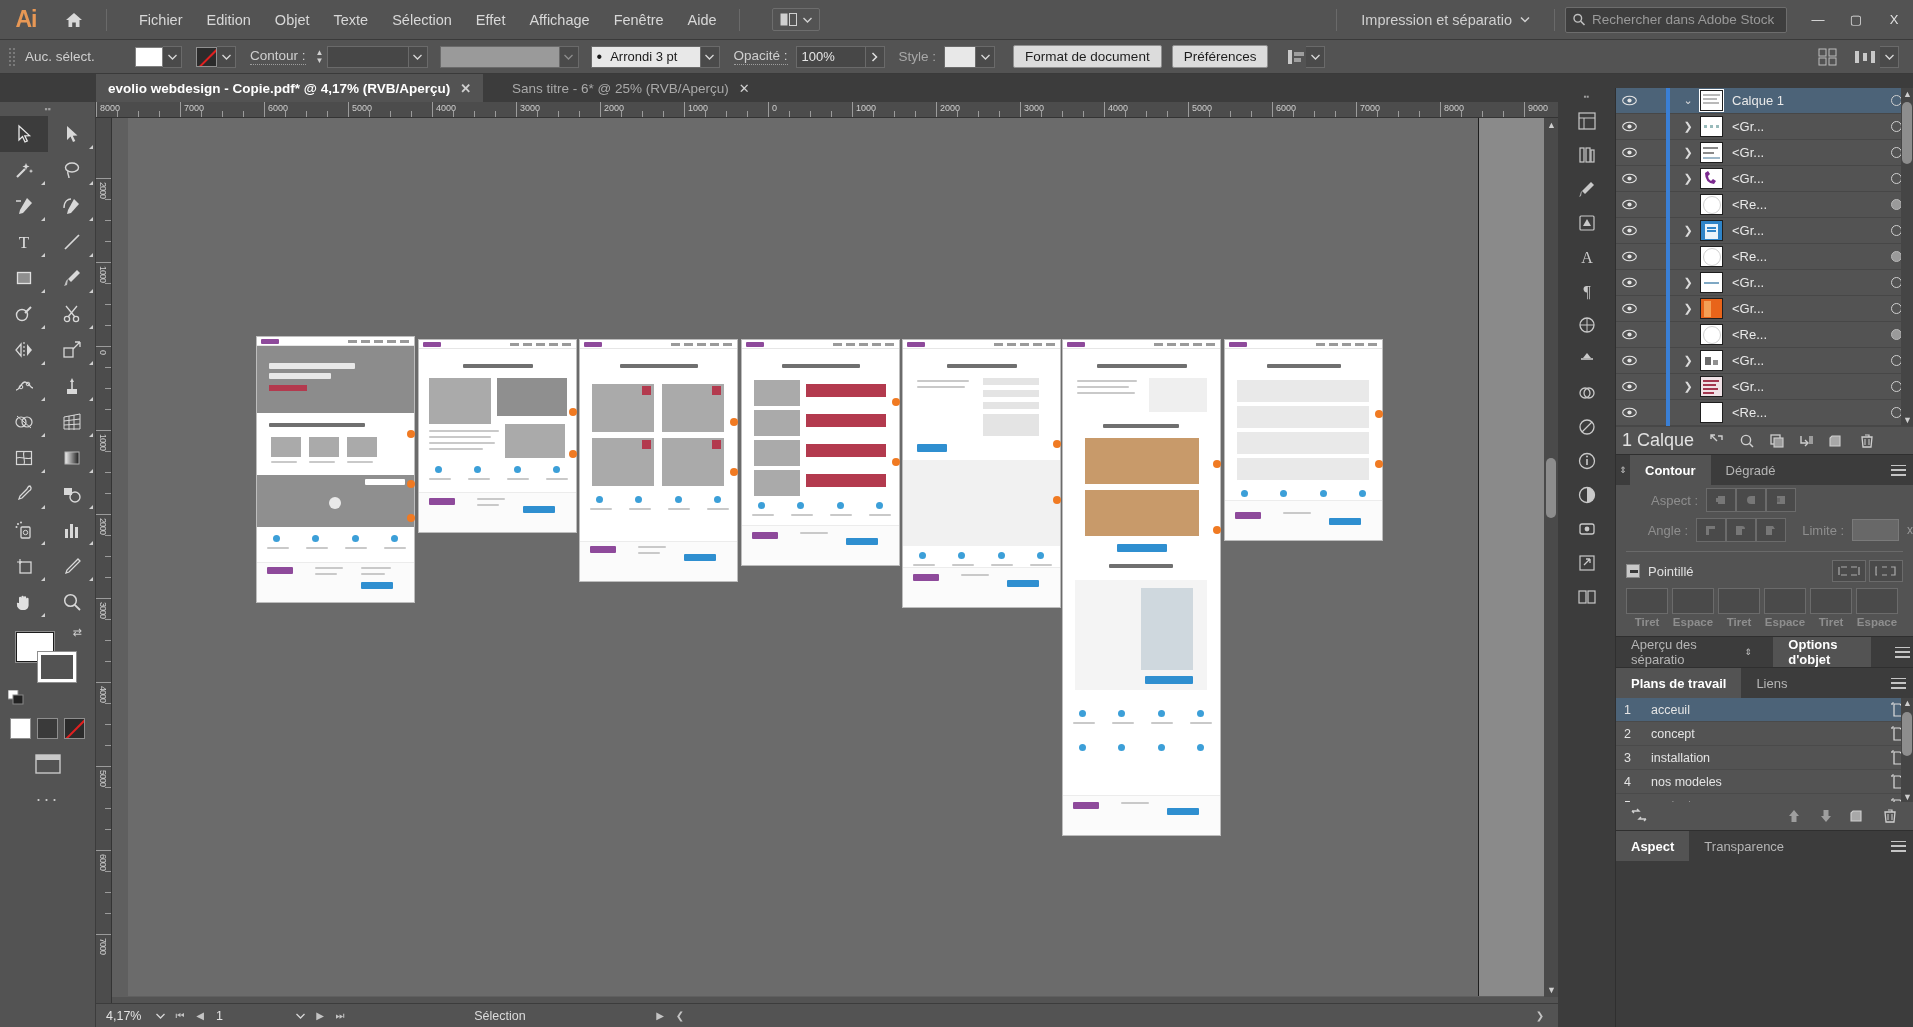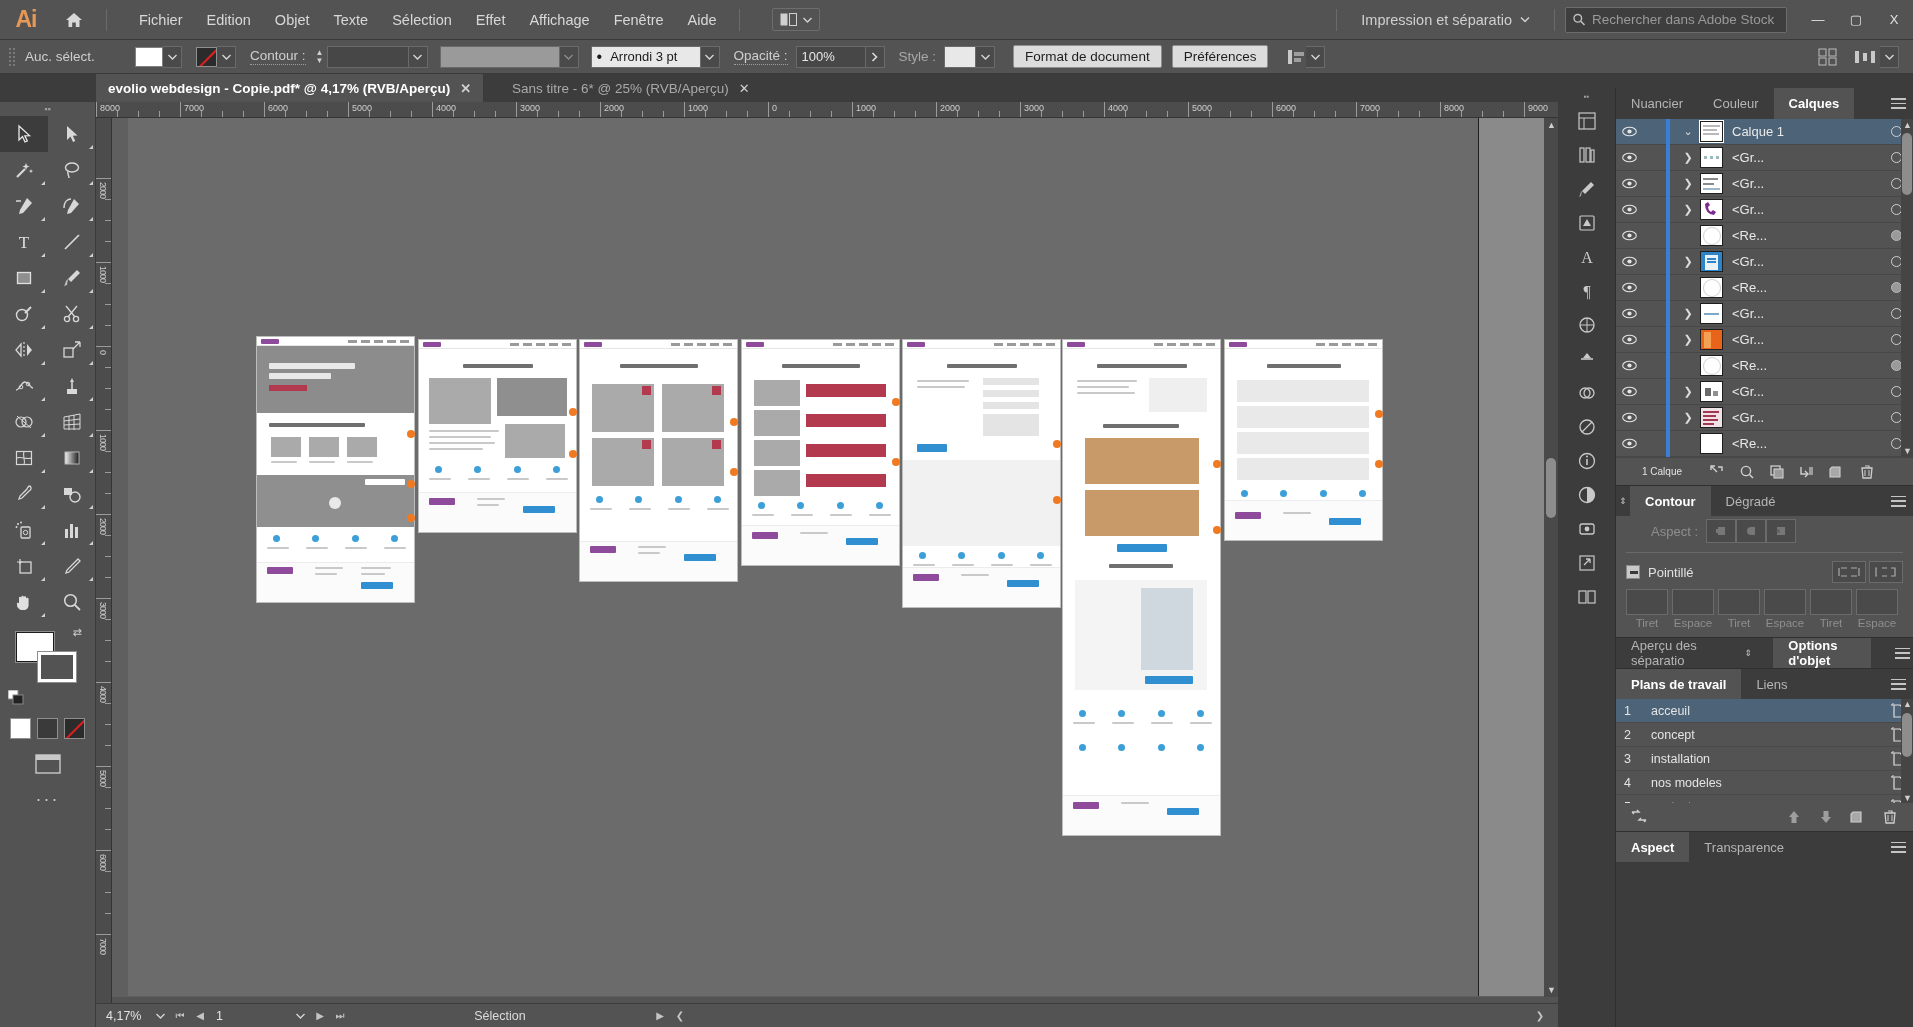--- a/index.html
+++ b/index.html
@@ -155,39 +155,39 @@
   .l-color{ width:4px; height:26px; background:#3a7fd5; margin-right:6px;}
   .l-arrow{ width:24px; display:flex; align-items:center; justify-content:center; color:#dcdcdc; font-size:11px;}
   .l-thumb{ width:23px; height:21px; border:1px solid #1e1e1e; background:#fff; overflow:hidden; position:relative;}
   .l-name{ flex:1; padding-left:9px; color:#e9e9e9; font-size:13px;}
   .l-target{ width:34px; display:flex; align-items:center; justify-content:center;}
   .tcirc{ width:11px; height:11px; border-radius:50%; border:1.4px solid #cfcfcf;}
   .tcirc.filled{ background:#9a9a9a; border-color:#b8b8b8;}
   .l-scroll{ position:absolute; right:0; top:0; width:12px; bottom:0; background:#454545;}
   .l-thumbbar{ position:absolute; right:1px; top:14px; width:10px; height:62px; background:#8d8d8d; border-radius:5px;}
   .lfoot{ display:flex; align-items:center; height:28px; background:#535353; padding:0 6px; gap:0px; border-top:1px solid #474747;}
-  .lfoot .cnt{ color:#e2e2e2; font-size:10px; width:80px;text-align:center;}
+  .lfoot .cnt{ color:#e2e2e2; font-size:18px; width:80px;}
   .lfbtn{ width:30px; display:flex; align-items:center; justify-content:center;}
 
   .strokepanel{ background:#535353; padding:0 0 8px 0; }
   .sp-row{ display:flex; align-items:center; height:30px; padding-left:10px; gap:8px;}
   .sp-lbl{ color:#cfcfcf; font-size:13px; width:72px; text-align:right;}
   .sp-lbl.dim{ color:#8e8e8e;}
   .sp-box{ width:30px; height:24px; background:#4a4a4a; border:1px solid #6b6b6b; display:flex; align-items:center; justify-content:center;}
   .sp-grp{ display:flex; }
   .sp-field{ width:70px; height:24px; background:#474747; border:1px solid #6b6b6b;}
   .sp-limit{ width:54px; height:22px; background:#686868; border:1px solid #7a7a7a;}
   .divider{ height:1px; background:#6a6a6a; margin:6px 10px;}
   .dash-row{ display:flex; align-items:center; padding:2px 10px 0 10px; gap:8px;}
   .dash-cb{ width:14px; height:14px; background:#c9c9c9; border:1px solid #8a8a8a; position:relative;}
   .dash-cb:after{ content:""; position:absolute; left:3px; top:5px; width:8px; height:3px; background:#3a3a3a;}
   .dash-opts{ margin-left:auto; display:flex; gap:3px;}
   .dash-opt{ width:34px; height:22px; background:#4a4a4a; border:1px solid #6b6b6b; display:flex; align-items:center; justify-content:center;}
   .dash-fields{ display:flex; gap:4px; padding:6px 10px 0 10px;}
-  .dash-f{ width:42px;}
+  .dash-f{ width:42px;font-weight:bold;}
   .dash-f .fi{ height:26px; background:#4a4a4a; border:1px solid #6b6b6b;}
   .dash-f .fl{ text-align:center; color:#8e8e8e; font-size:11.5px; padding-top:2px;}
 
   .abpanel{ background:#535353;}
   .abrow{ display:flex; align-items:center; height:24px; border-bottom:1px solid #4a4a4a; position:relative;}
   .abrow.sel{ background:#4c6378;}
   .ab-num{ width:26px; padding-left:8px; color:#e4e4e4; font-size:12.5px;}
   .ab-name{ flex:1; color:#e4e4e4; font-size:12.5px; padding-left:9px;}
   .ab-ico{ width:30px; display:flex; align-items:center; justify-content:center;}
   .abfoot{ display:flex; align-items:center; height:28px; padding:0 8px;}
@@ -1112,32 +1112,20 @@
     <div class="dock-btn">
         <svg width="20" height="20" viewBox="0 0 20 20">
           <rect x="2" y="4" width="7" height="12" fill="none" stroke="#c9c9c9" stroke-width="1.2"></rect>
           <rect x="11" y="4" width="7" height="12" fill="none" stroke="#c9c9c9" stroke-width="1.2"></rect>
         </svg>
       </div>
   </div>
 
   <div class="panels">
 
-    <div class="ptabs">
-      <div class="ptab">Nuancier</div>
-      <div class="ptab">Couleur</div>
-      <div class="ptab active">Calques</div>
-      <div class="phamb">
-          <div class="hb">
-            <span></span>
-            <span></span>
-            <span></span>
-          </div>
-        </div>
-    </div>
 
     <div class="layerpanel">
       <div class="layerlist" style="height:338px; overflow:hidden;">
 
         <div class="lrow sel">
           <div class="l-eye">
               <svg width="15" height="11" viewBox="0 0 15 11">
                 <ellipse cx="7.5" cy="5.5" rx="6.8" ry="4.3" fill="none" stroke="#e4e4e4" stroke-width="1.1"></ellipse>
                 <circle cx="7.5" cy="5.5" r="2.1" fill="#e4e4e4"></circle>
               </svg>
@@ -1470,20 +1458,43 @@
               </svg>
             </div>
           <div class="sp-box">
               <svg width="16" height="16" viewBox="0 0 16 16">
                 <rect x="4" y="4" width="8" height="8" fill="#777"></rect>
                 <rect x="4" y="6" width="3" height="4" fill="#666"></rect>
               </svg>
             </div>
         </div>
       </div>
+      <div class="sp-row">
+        <div class="sp-lbl dim">Angle :</div>
+        <div class="sp-grp">
+          <div class="sp-box">
+              <svg width="16" height="16" viewBox="0 0 16 16">
+                <path d="M3 4 h9 v3 h-6 v6 h-3 z" fill="#777"></path>
+              </svg>
+            </div>
+          <div class="sp-box">
+              <svg width="16" height="16" viewBox="0 0 16 16">
+                <path d="M3 4 h6 a3 3 0 013 3 v0 h-3 v6 h-6 z" fill="#777"></path>
+              </svg>
+            </div>
+          <div class="sp-box">
+              <svg width="16" height="16" viewBox="0 0 16 16">
+                <path d="M3 4 h7 l2 3 h-3 v6 h-6 z" fill="#777"></path>
+              </svg>
+            </div>
+        </div>
+        <div class="sp-lbl dim" style="width:58px;">Limite :</div>
+        <div class="sp-limit"></div>
+        <div style="color:#9a9a9a;font-size:12px">x</div>
+      </div>
 
       <div class="divider"></div>
 
       <div class="dash-row">
         <div class="dash-cb"></div>
         <div style="color:#e0e0e0;font-size:13px">Pointillé</div>
         <div class="dash-opts">
           <div class="dash-opt">
               <svg width="24" height="12" viewBox="0 0 24 12">
                 <path d="M2 2 v8 M4 2 h6 M14 2 h6 M22 2 v8 M4 10 h6 M14 10 h6" stroke="#aaa" stroke-width="1.2" fill="none"></path>

